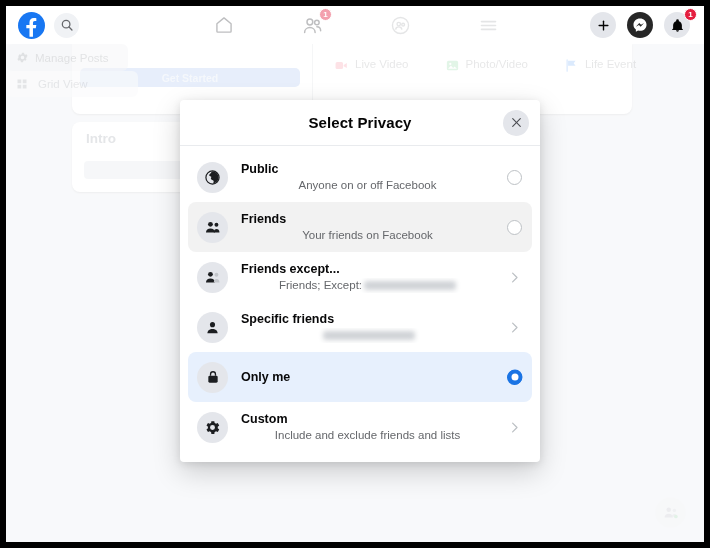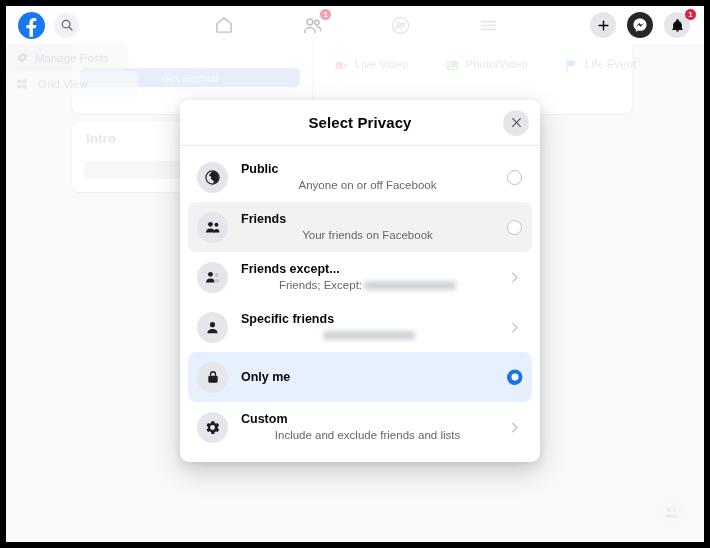--- a/index.html
+++ b/index.html
@@ -211,21 +211,21 @@
     background: rgba(255,255,255,0.55);
     z-index: 50;
   }
 
   
   #modal {
     position: absolute;
     left: 174px; top: 94px;
     width: 360px;
     background: #ffffff;
-    border-radius: 9px;
+    border-radius: 4px;
     box-shadow: 0 10px 28px rgba(0,0,0,.18), 0 2px 8px rgba(0,0,0,.10);
     z-index: 60;
     overflow: hidden;
   }
   #modal-header {
     position: relative;
     height: 46px;
     border-bottom: 1px solid #e9ebee;
     display: flex; align-items: center; justify-content: center;
   }

